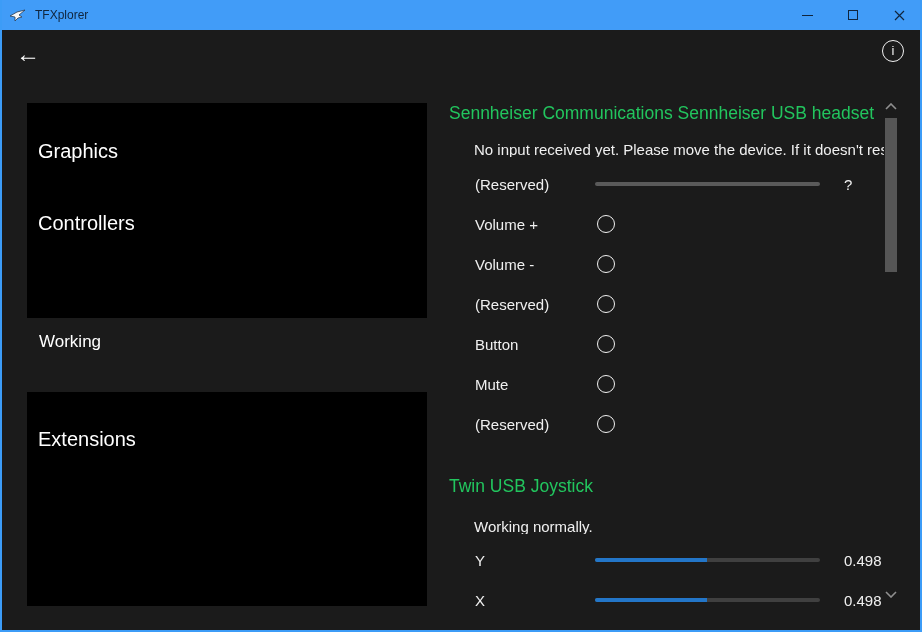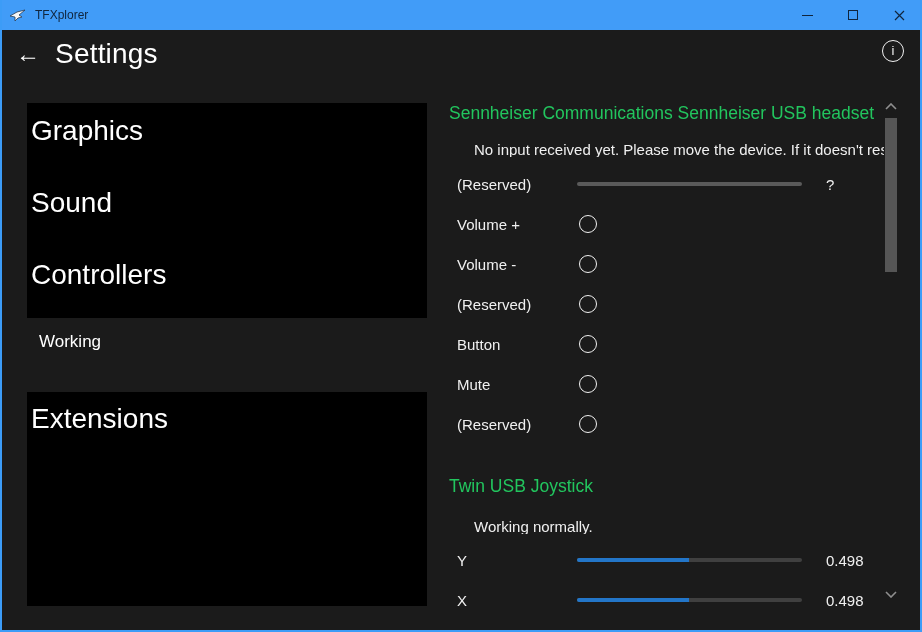--- a/index.html
+++ b/index.html
@@ -36,39 +36,39 @@
     position:absolute; left:880px; top:40px; width:22px; height:22px;
     border:1.6px solid #f2f2f2; border-radius:50%;
     color:#f2f2f2; font-size:13px; line-height:19px; text-align:center;
   }
 
   
   .nav-box { position:absolute; left:25px; width:400px; background:#000; }
   .nav-box-1 { top:103px; height:215px; padding-top:12px; }
   .nav-box-2 { top:392px; height:214px; padding-top:11px; }
   .nav-item {
-    height:72px; display:flex; align-items:flex-start; padding-left:4px;
-    color:#fff; font-size:28px; font-weight:400;
+    height:72px; display:flex; align-items:center; padding-left:11px;
+    color:#fff; font-size:20px; font-weight:400;
   }
   .hardware-item {
     position:absolute; left:25px; top:318px; width:400px; height:74px;
     padding:14px 0 0 12px; background:#1b1b1b;
   }
   .hardware-title { color:#fff; font-size:17px; }
   .hardware-desc { margin-top:4px; color:#e2e2e2; font-size:15px; }
 
   
   .panel { position:absolute; left:447px; top:103px; width:435px; }
   .device-name { color:#22c55e; font-size:17.5px; font-weight:400; height:22px; }
   .device-status {
     margin-top:16px; margin-left:25px; height:16px;
     color:#f0f0f0; font-size:15px; white-space:nowrap; overflow:hidden;
   }
   .io-row { height:40px; display:flex; align-items:center; }
-  .row-label { margin-left:8px; width:120px; color:#f0f0f0; font-size:15px; }
+  .row-label { margin-left:26px; width:120px; color:#f0f0f0; font-size:15px; }
   .track-col { width:225px; display:flex; align-items:center; }
   .axis-track { width:225px; height:4px; background:#404040; border-radius:2px; overflow:hidden; }
   .axis-track.reserved { background:#5a5a5a; }
   .axis-fill { height:100%; background:#2376c8; }
   .btn-circle { width:18px; height:18px; margin-left:2px; border:1.5px solid #f2f2f2; border-radius:50%; }
   .row-value { margin-left:24px; color:#f0f0f0; font-size:15px; }
   .first-axis-row { margin-top:7px; }
   .heading-2 { margin-top:32px; }
   .status-2 { margin-top:20px; }
   .yx-first { margin-top:6px; }
@@ -100,29 +100,25 @@
         </div>
       <div class="tb-btn">
         <svg width="11" height="11" viewBox="0 0 11 11">
           <path d="M1,1 L10,10 M10,1 L1,10" stroke="#10253d" stroke-width="1.2"></path>
         </svg>
       </div>
     </div>
   </div>
 
   <div class="back-btn">←</div>
-  <div class="page-title">Settings</div>
   <div class="info-btn"><span>i</span></div>
 
   <div class="nav-box nav-box-1">
     <div class="nav-item">
         <span>Graphics</span>
-      </div>
-    <div class="nav-item">
-        <span>Sound</span>
       </div>
     <div class="nav-item">
         <span>Controllers</span>
       </div>
   </div>
 
   <div class="hardware-item">
     <div class="hardware-title">Working</div>
   </div>
 

